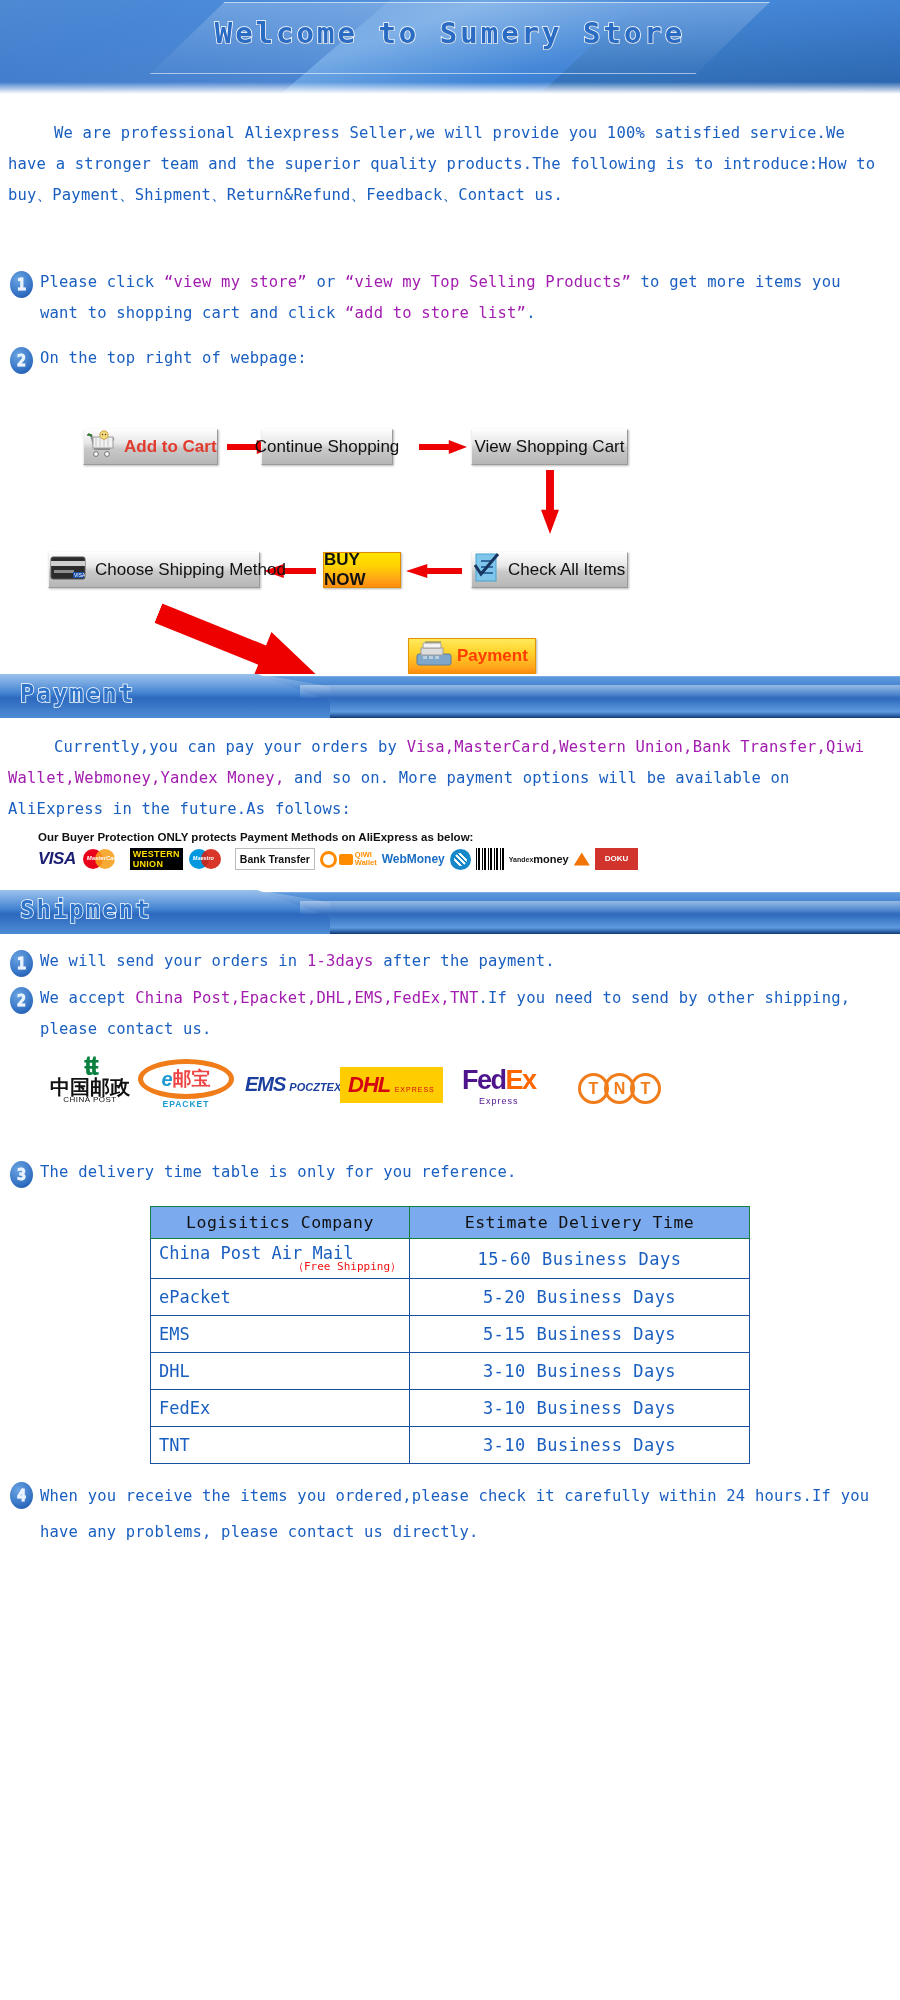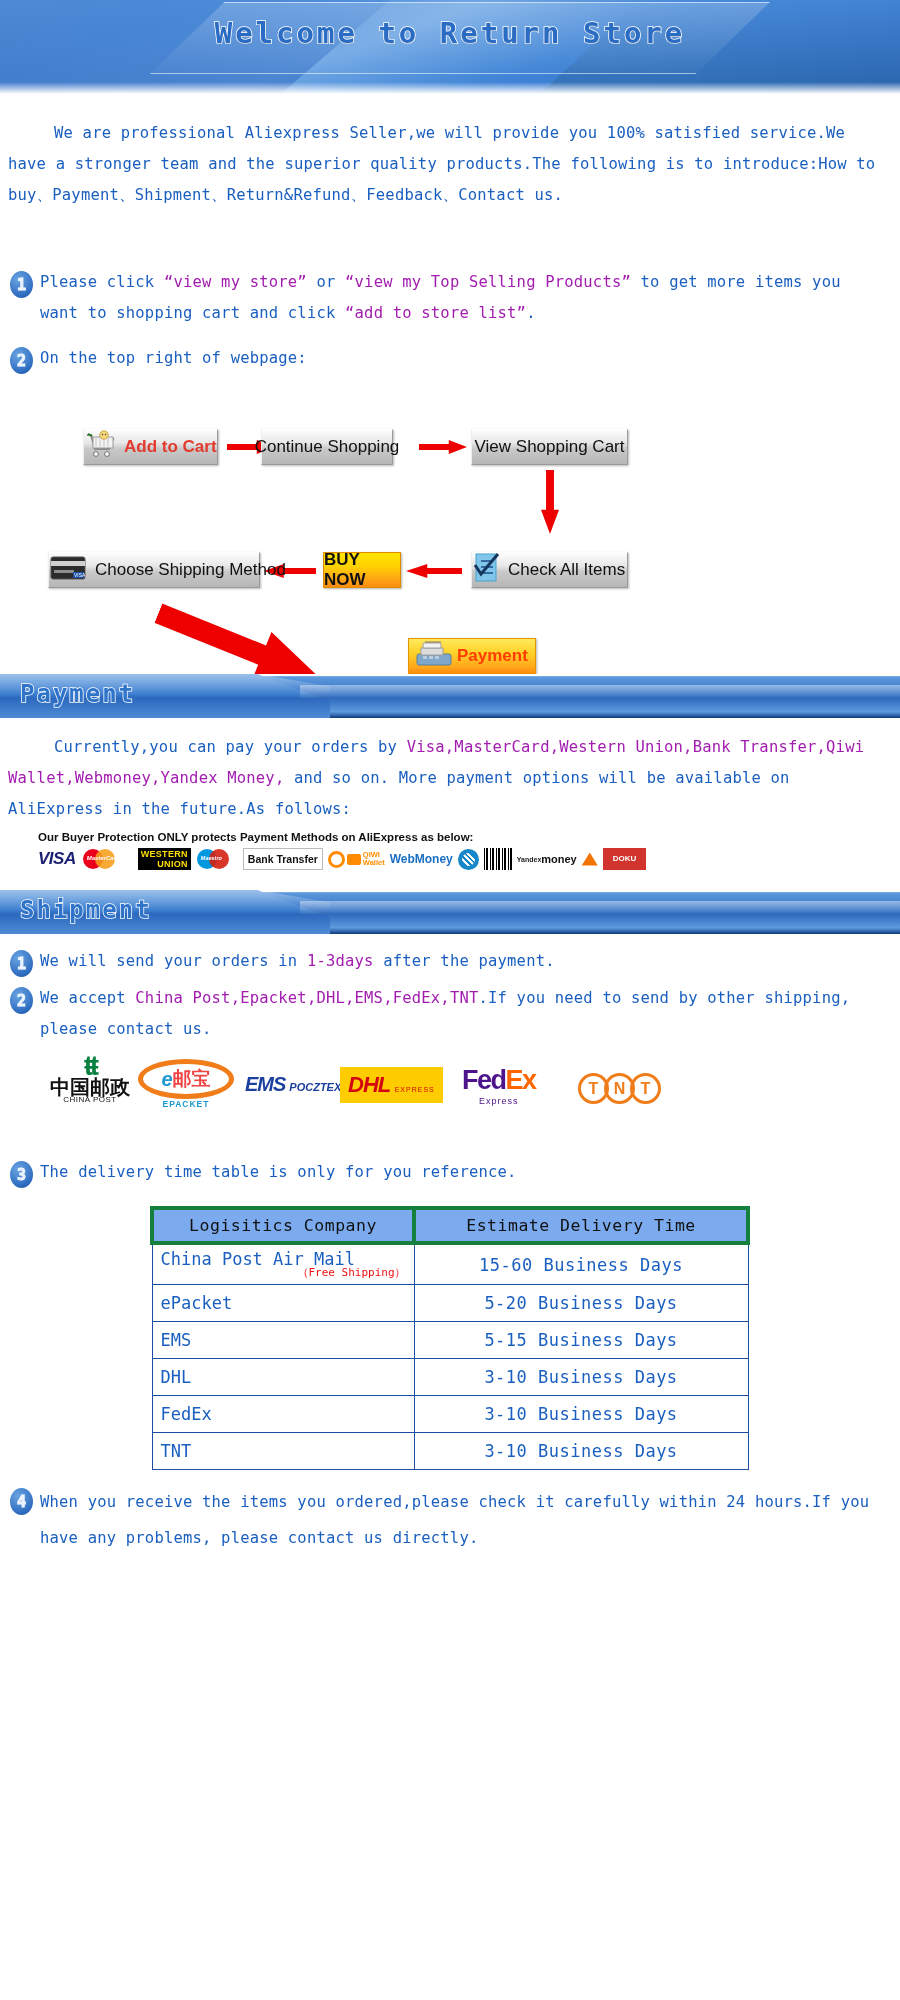--- a/index.html
+++ b/index.html
@@ -156,22 +156,22 @@
   }
   .pay-logos{display:flex;align-items:center;gap:5px;height:26px;}
   .plogo{display:flex;align-items:center;justify-content:center;height:22px;box-sizing:border-box;
     font-family:"Liberation Sans",sans-serif;font-weight:bold;}
   .l-visa{color:#1a1f71;font-size:17px;font-style:italic;letter-spacing:-.5px;}
   .l-mc{position:relative;width:44px;height:22px;}
   .l-mc .c1,.l-mc .c2{position:absolute;top:1px;width:20px;height:20px;border-radius:50%;}
   .l-mc .c1{left:2px;background:#eb001b;}
   .l-mc .c2{left:14px;background:#f79e1b;opacity:.88;}
   .l-mc .t{position:absolute;left:6px;top:7px;font-size:6px;color:#fff;z-index:3;font-style:italic;}
-  .l-wu{background:#000;color:#ffdd00;font-size:9px;line-height:10px;text-align:right;
-    padding:1px 3px;letter-spacing:.3px;display:block;margin-left:8px;}
+  .l-wu{background:#000;color:#ffdd00;font-size:9px;line-height:10px;text-align:left;
+    padding:1px 3px;letter-spacing:.3px;display:block;}
   .l-maestro{position:relative;width:42px;height:22px;}
   .l-maestro .c1,.l-maestro .c2{position:absolute;top:1px;width:20px;height:20px;border-radius:50%;}
   .l-maestro .c1{left:1px;background:#0099df;}
   .l-maestro .c2{left:13px;background:#d32011;opacity:.9;}
   .l-maestro .t{position:absolute;left:5px;top:7px;font-size:5.5px;color:#fff;z-index:3;font-style:italic;}
   .l-bt{border:1px solid #bbb;background:#fff;color:#111;font-size:10.5px;padding:2px 4px;}
   .l-qiwi{display:flex;align-items:center;gap:2px;}
   .l-qiwi .ring{width:17px;height:17px;border:3px solid #ff8c00;border-radius:50%;box-sizing:border-box;}
   .l-qiwi .wl{width:14px;height:11px;background:#ff8c00;border-radius:2px;}
   .l-qiwi .tx{font-size:7.5px;color:#ff8c00;line-height:8px;text-align:left;}
@@ -211,39 +211,39 @@
   .sl-tnt{display:flex;flex-direction:row;}
   .sl-tnt .o{width:31px;height:31px;border:3px solid #f07c1a;border-radius:50%;
      display:flex;align-items:center;justify-content:center;box-sizing:border-box;
      font-size:16px;color:#f07c1a;font-weight:bold;margin-left:-5px;}
 
   
   .tbl-wrap{display:flex;justify-content:center;}
   table.dt{border-collapse:collapse;width:600px;font-family:"DejaVu Sans Mono",monospace;}
   table.dt th{
     background:#7babee;color:#111;font-weight:normal;font-size:16.5px;
-    padding:6px 4px;border:4px solid #15803d;letter-spacing:.5px;
+    padding:6px 4px;border:1px solid #15803d;letter-spacing:.5px;
   }
   table.dt td{
     border:1px solid #1a4e9e;color:#1a5fc0;font-size:17px;padding:4px 8px;height:28px;
   }
   table.dt td.c2{text-align:center;letter-spacing:.5px;}
   .free-ship{display:block;color:#f01010;font-size:11px;text-align:right;margin-top:-4px;letter-spacing:0;}
 </style>
 </head>
 <body>
 
 <div class="page">
 
   <div class="hero">
     <div class="facet-left"></div>
     <div class="facet-right"></div>
     <div class="plate"></div>
     <div class="plate-edge"></div>
-    <div class="hero-title">Welcome to Return Store</div>
+    <div class="hero-title">Welcome to Sumery Store</div>
     <div class="hero-fade"></div>
   </div>
 
   <div class="intro">
     <p class="body-copy">We are professional Aliexpress Seller,we will provide you 100% satisfied service.We have a stronger team and the superior quality products.The following is to introduce:How to buy、Payment、Shipment、Return&amp;Refund、Feedback、Contact us.</p>
   </div>
 
   <div style="height:44px"></div>
 
 

